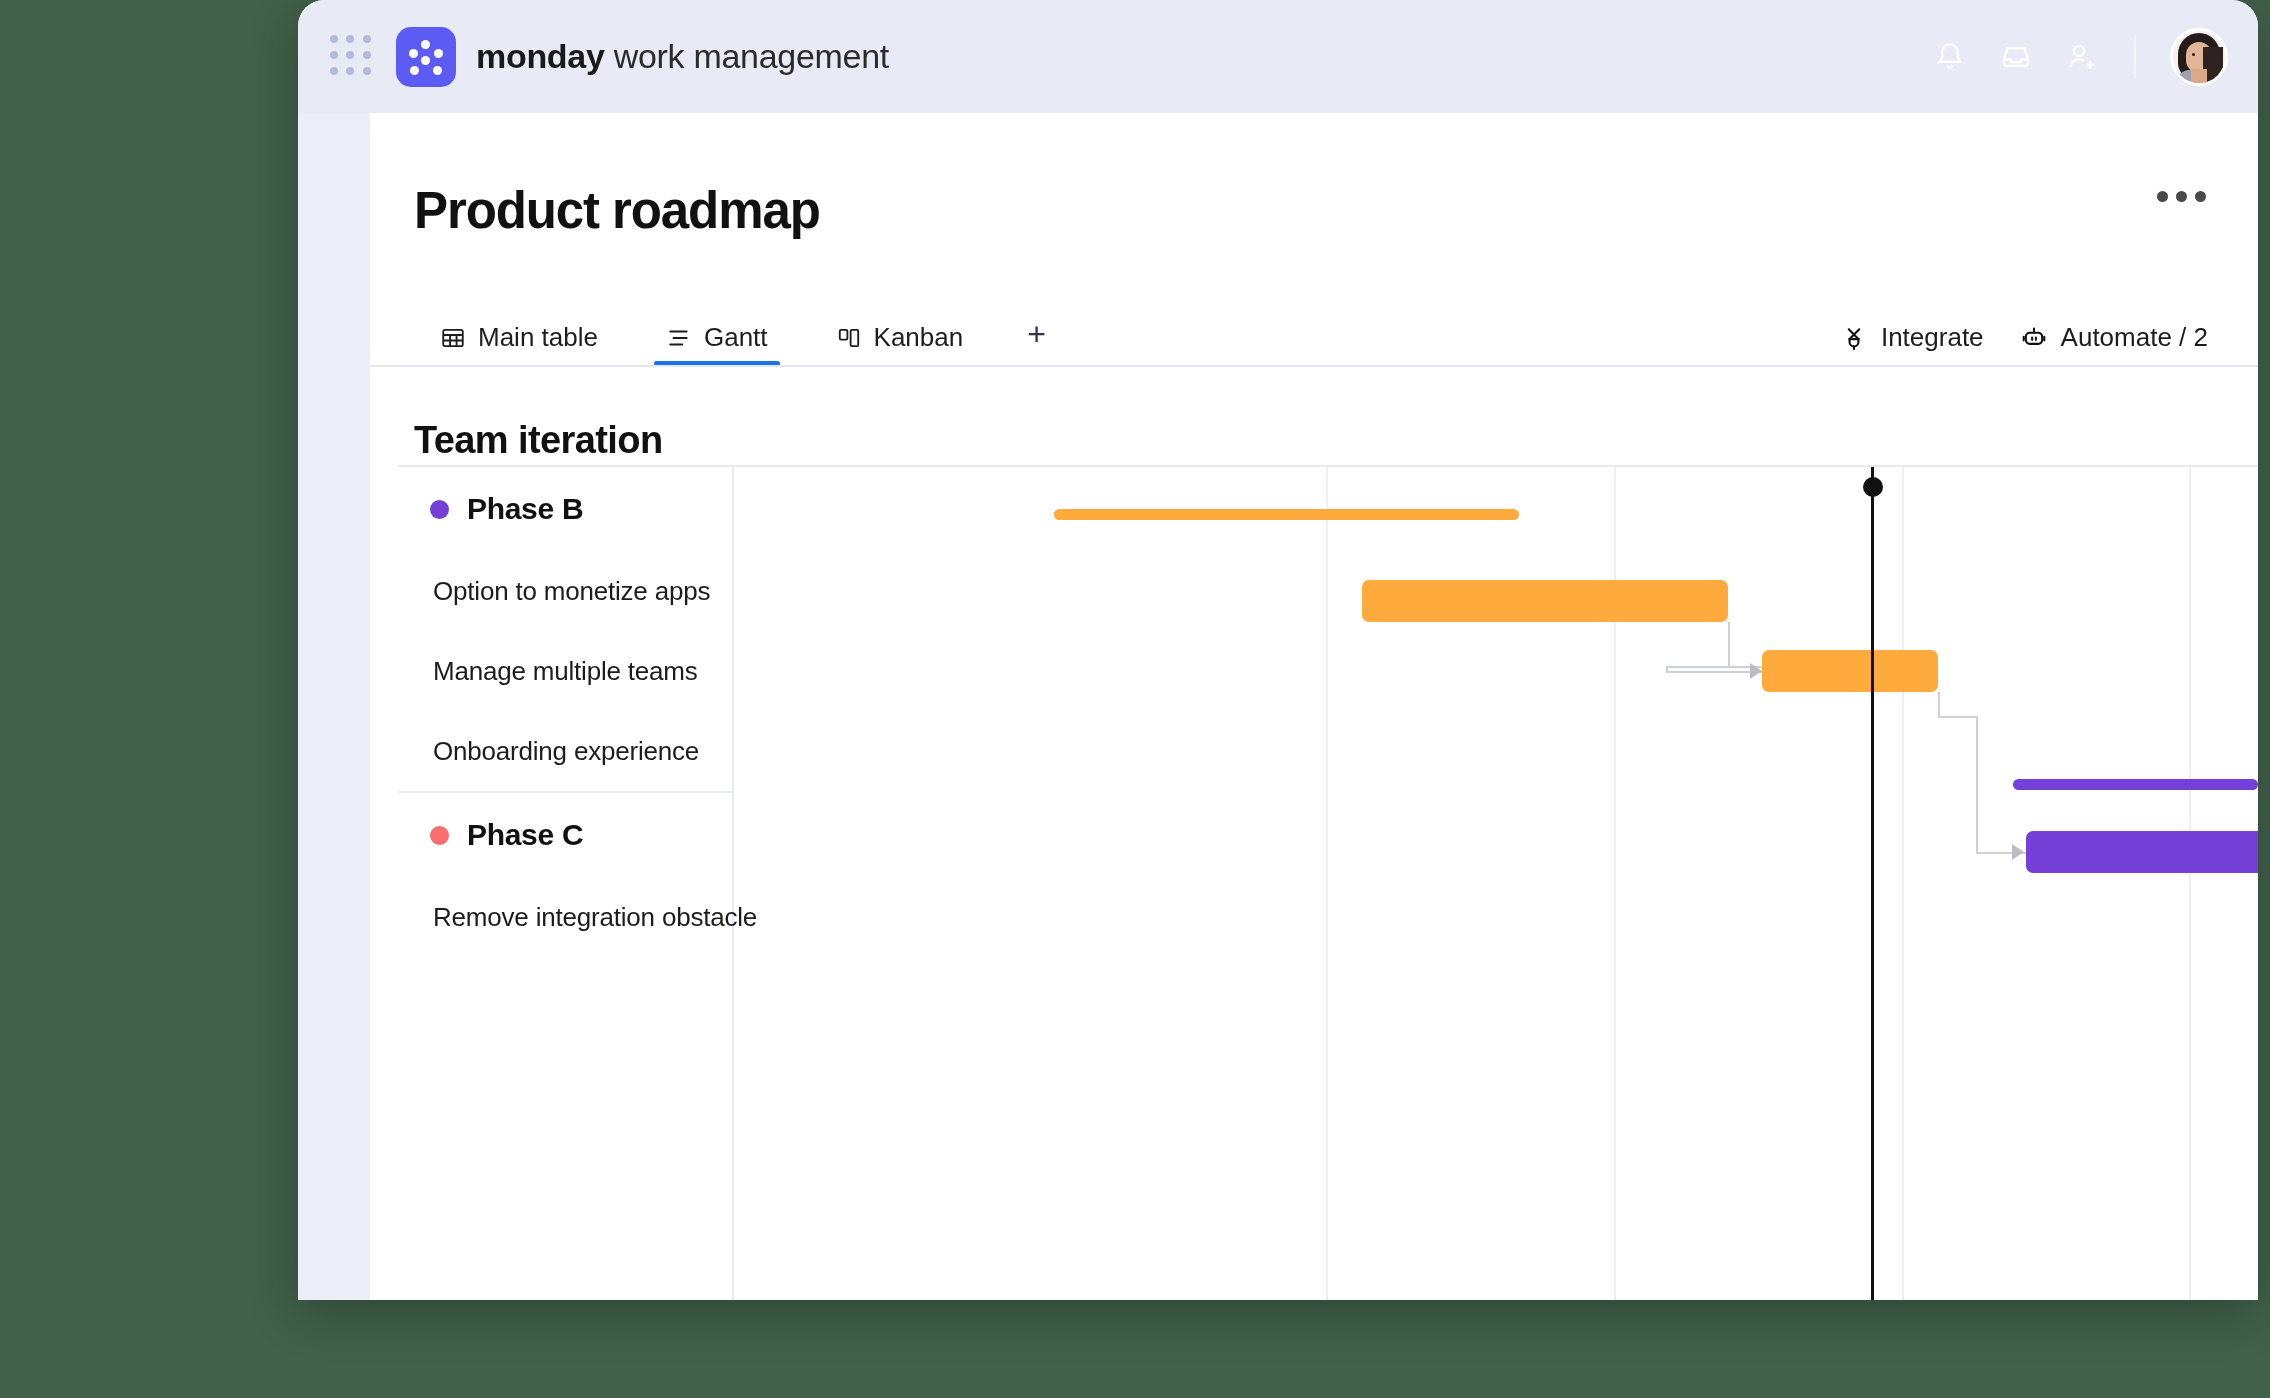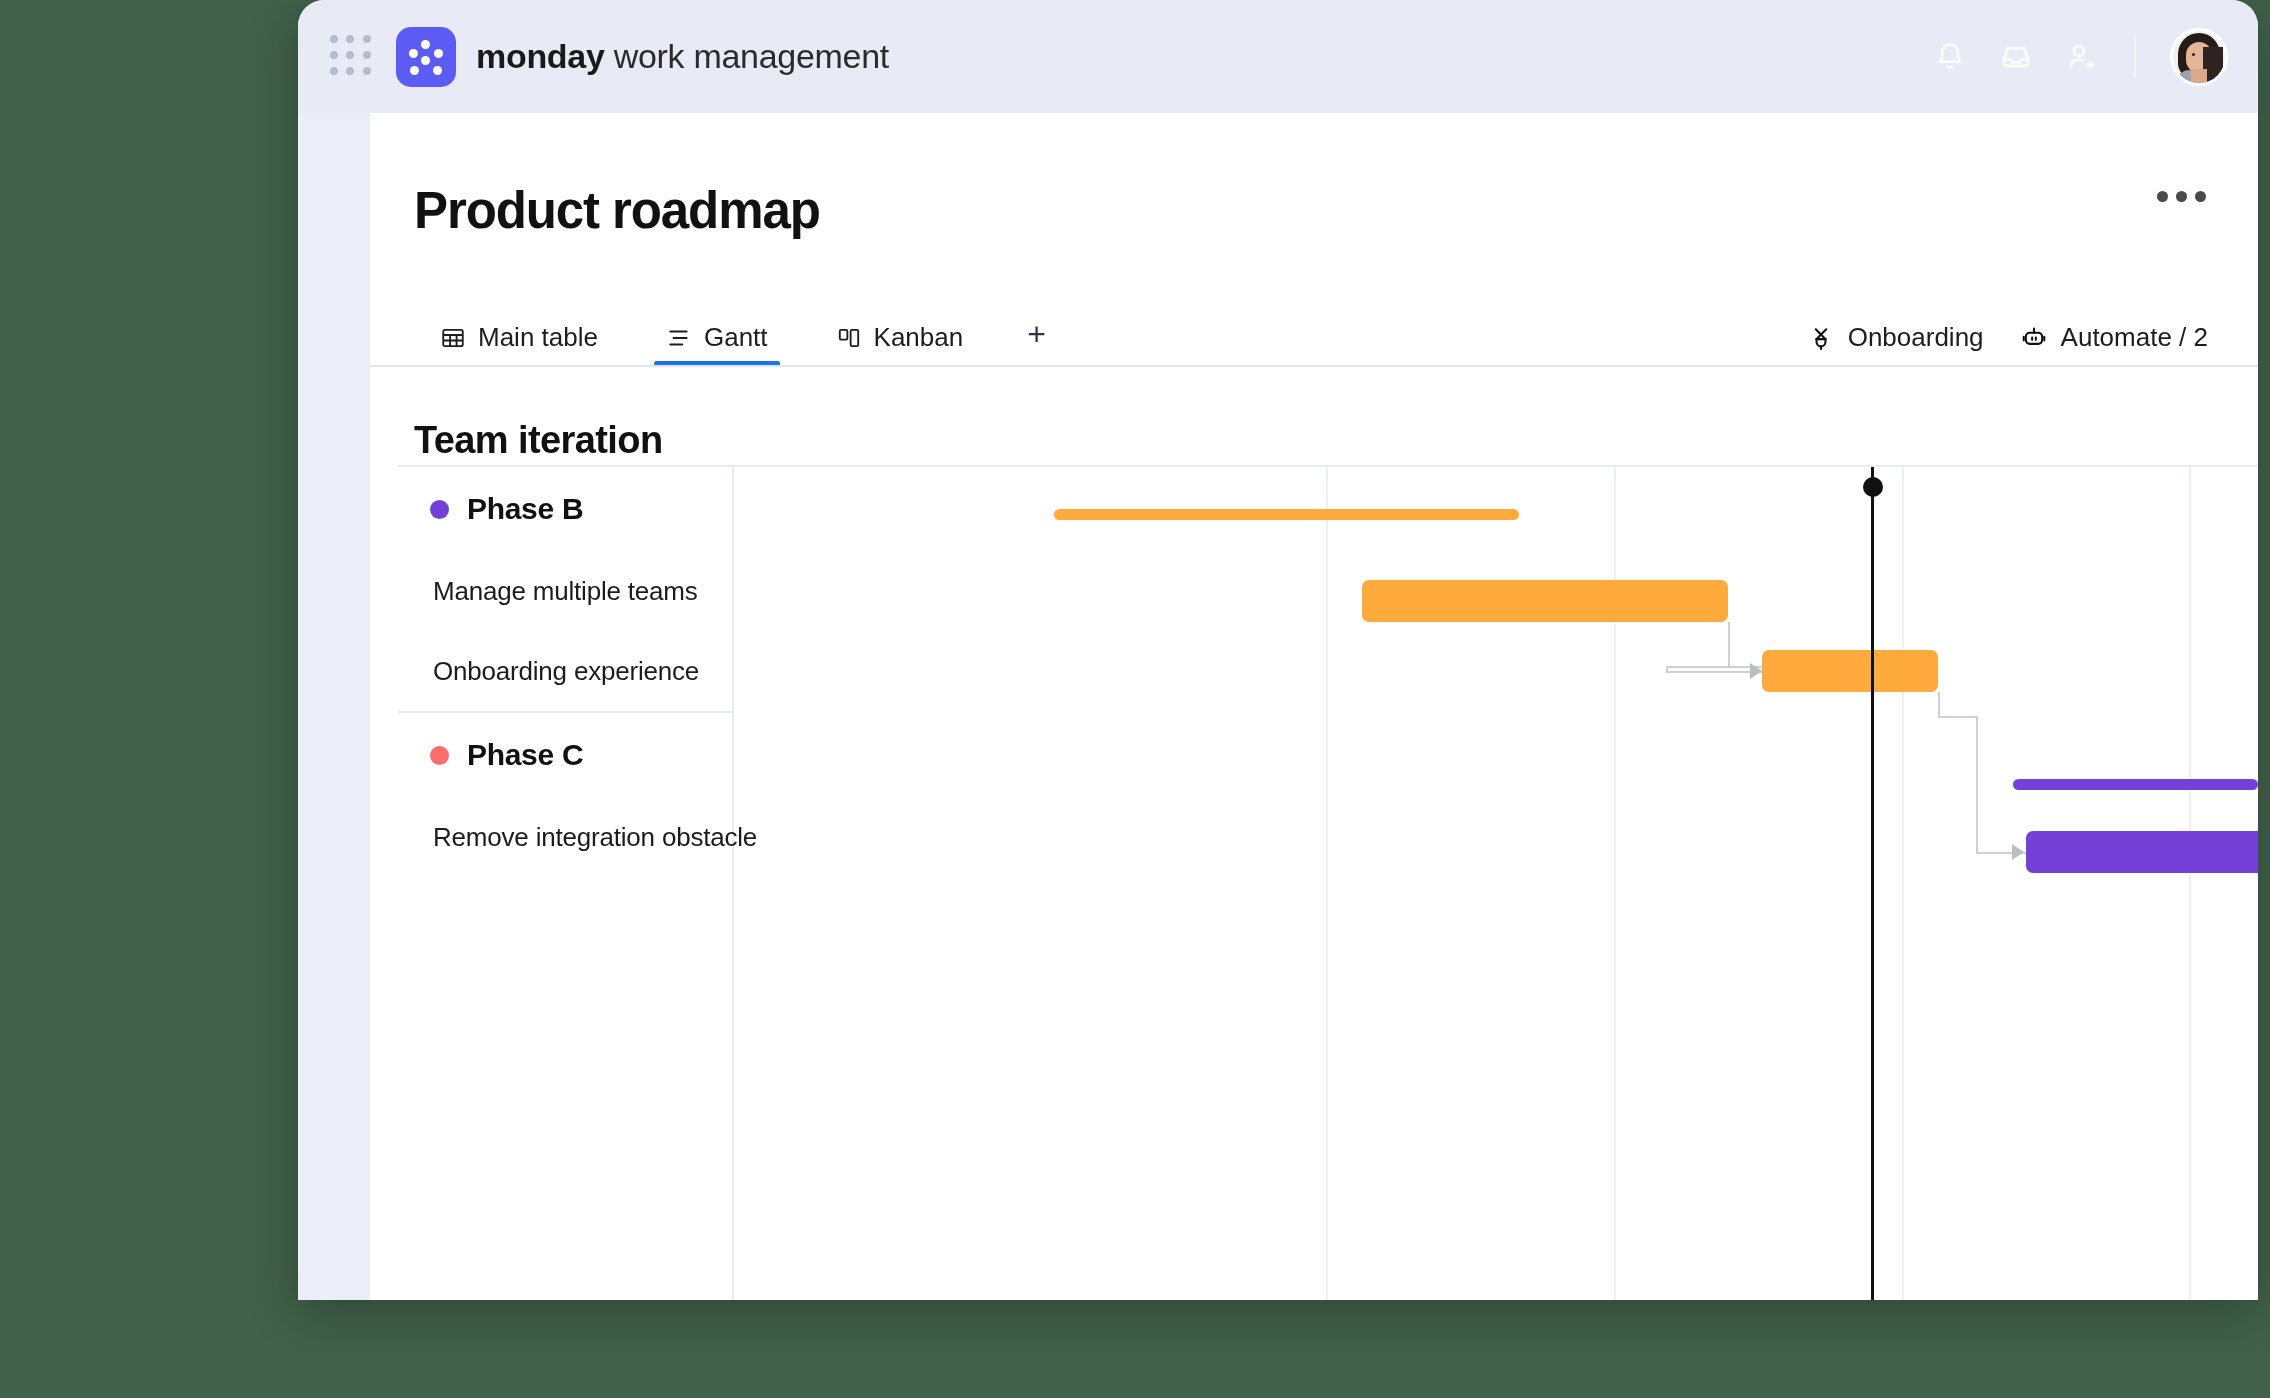--- a/index.html
+++ b/index.html
@@ -289,21 +289,21 @@
 
         <div id="tabs-right">
           <div class="tool-btn">
             <span>
               <svg viewBox="0 0 24 24" fill="none" stroke="#111" stroke-width="1.8" stroke-linecap="round">
                 <path d="M7.5 4.5 16 13M16.5 4.5 8 13"></path>
                 <path d="M8.2 13h7.6a0 0 0 0 1 0 0v2.4a3.8 3.8 0 0 1-3.8 3.8 3.8 3.8 0 0 1-3.8-3.8Z"></path>
                 <path d="M12 19.2v2.3"></path>
               </svg>
             </span>
-            <span>Onboarding</span>
+            <span>Integrate</span>
           </div>
           <div class="tool-btn">
             <span>
               <svg viewBox="0 0 24 24" fill="none" stroke="#111" stroke-width="1.8" stroke-linecap="round">
                 <rect x="5" y="7.5" width="14" height="9.5" rx="3.4"></rect>
                 <path d="M12 4v3.5M3.2 11v3M20.8 11v3"></path>
                 <path d="M10.4 11.6v2M13.6 11.6v2"></path>
               </svg>
             </span>
             <span>Automate / 2</span>
@@ -317,20 +317,23 @@
         <div id="gantt-group-title">Team iteration</div>
         <div id="gantt-head-border"></div>
 
         <div id="task-panel">
 
 
           <div class="task-group">
             <div class="group-header" style="padding-left:32px">
               <span class="group-dot" style="background:#7540d8"></span>
               <span class="group-name">Phase B</span>
+            </div>
+            <div class="task-row" style="padding-left:35px">
+              <span class="task-name">Option to monetize apps</span>
             </div>
             <div class="task-row" style="padding-left:35px">
               <span class="task-name">Manage multiple teams</span>
             </div>
             <div class="task-row" style="padding-left:35px">
               <span class="task-name">Onboarding experience</span>
             </div>
           </div>
 
           <div class="task-group" style="border-bottom:none">

